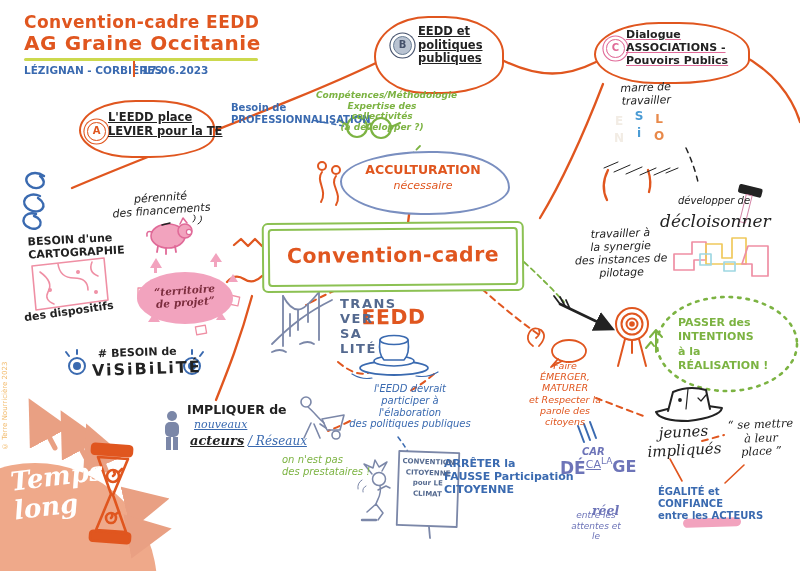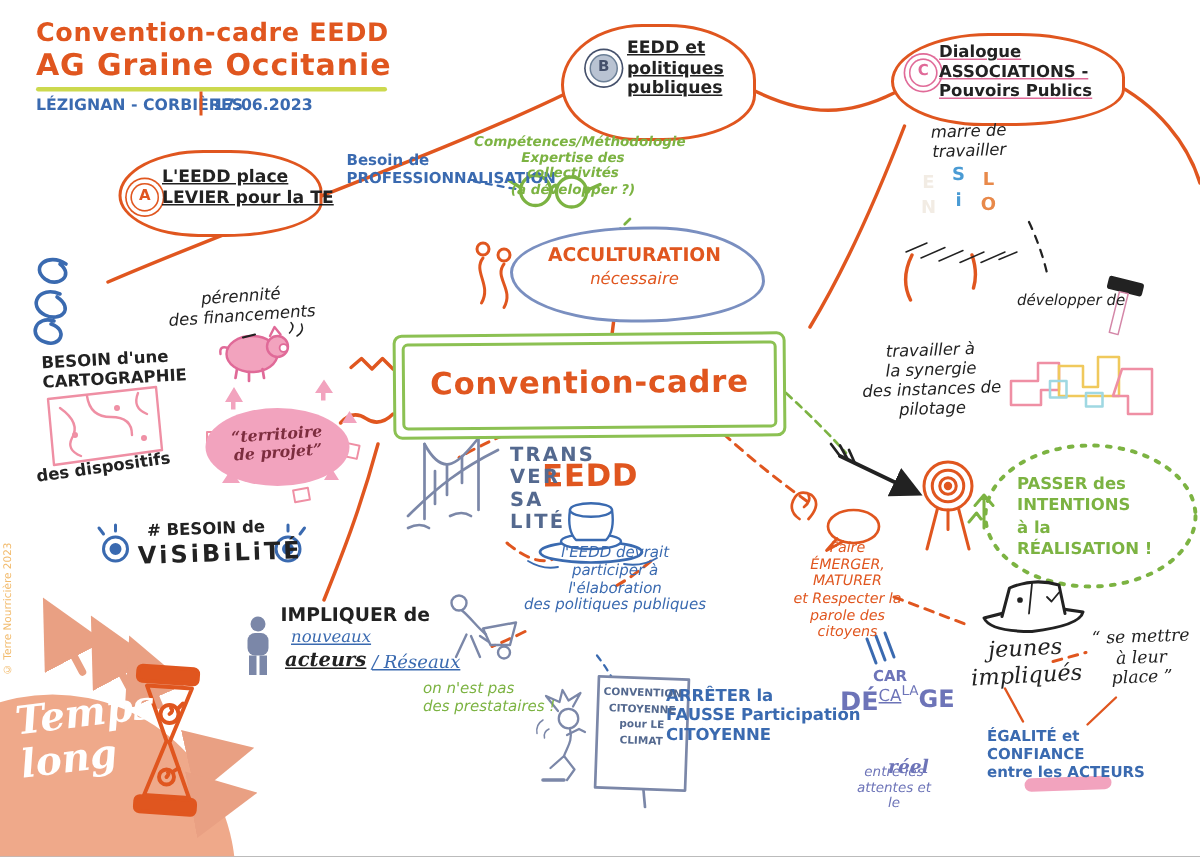--- a/index.html
+++ b/index.html
@@ -315,21 +315,21 @@
   <div class="t b" style="left:92px;top:360px;font-size:16px;letter-spacing:2px;transform:rotate(-2deg);">ViSiBiLiTÉ</div>
   <div class="t b" style="left:187px;top:403px;font-size:12.5px;">IMPLIQUER de</div>
   <div class="t bl script u" style="left:194px;top:419px;font-size:11px;">nouveaux</div>
   <div class="t b script u" style="left:190px;top:433px;font-size:13px;">acteurs</div>
   <div class="t bl script u" style="left:248px;top:434px;font-size:12px;">/ Réseaux</div>
 
   <div class="t b sl" style="left:340px;top:297px;font-size:13px;letter-spacing:1.5px;line-height:1.15;">TRANS
 VER
 SA
 LITÉ</div>
-  <div class="t bl hand" style="left:348px;top:363px;width:124px;font-size:10px;text-align:center;">l'EEDD devrait
+  <div class="t bl hand" style="left:348px;top:383px;width:124px;font-size:10px;text-align:center;">l'EEDD devrait
 participer à
 l'élaboration
 des politiques publiques</div>
   <div class="t gr hand" style="left:282px;top:440px;font-size:10px;margin-top:14px;">on n'est pas
 des prestataires !</div>
   <div class="t bl b" style="left:444px;top:458px;font-size:11px;">ARRÊTER la
 FAUSSE Participation
 CITOYENNE</div>
   <div class="t sl b" style="left:401px;top:457px;width:54px;font-size:7px;text-align:center;transform:rotate(2deg);line-height:1.5;">CONVENTION
 CITOYENNE
@@ -342,31 +342,32 @@
 N</div>
   <div class="t b" style="left:633px;top:108px;width:12px;text-align:center;font-size:12px;color:#4a9bd4;line-height:1.4;">S
 i</div>
   <div class="t b" style="left:653px;top:111px;width:12px;text-align:center;font-size:12px;color:#e8894a;line-height:1.4;">L
 O</div>
   <div class="t hand" style="left:566px;top:228px;width:110px;text-align:center;font-size:11px;transform:rotate(-2deg);">travailler à
 la synergie
 des instances de
 pilotage</div>
   <div class="t hand" style="left:678px;top:195px;font-size:10px;">développer de</div>
+  <div class="t script" style="left:660px;top:211px;font-size:17px;">décloisonner</div>
   <div class="t or hand" style="left:522px;top:360px;width:86px;text-align:center;font-size:9.5px;">Faire
 ÉMERGER,
 MATURER
 et Respecter la
 parole des
 citoyens</div>
   <div class="t b gr" style="left:678px;top:316px;font-size:11px;line-height:1.3;">PASSER des
 INTENTIONS
 à la
 RÉALISATION !</div>
-  <div class="t vi b" style="left:582px;top:446px;font-size:10px;">CAR</div>
+  <div class="t vi b" style="left:582px;top:446px;font-size:10px;font-style:italic;">CAR</div>
   <div style="position:absolute;left:560px;top:456px;color:var(--violet);">
     <span class="b" style="font-size:17px;">DÉ</span><span style="font-size:11px;vertical-align:6px;text-decoration:underline;">CA</span><span style="font-size:9px;vertical-align:10px;text-align:right;">LA</span><span class="b" style="font-size:16px;vertical-align:2px;">GE</span>
   </div>
   <div class="t vi hand" style="left:566px;top:482px;font-size:9px;text-align:center;width:60px;margin-top:28px;">entre les
 attentes et le</div>
   <div class="t vi b script" style="left:592px;top:504px;font-size:12.5px;">réel</div>
   <div class="t script" style="left:646px;top:424px;width:76px;text-align:center;font-size:15px;transform:rotate(-3deg);">jeunes
 impliqués</div>
   <div class="t script" style="left:726px;top:418px;width:70px;font-size:11.5px;text-align:center;transform:rotate(-2deg);">“ se mettre
 à leur

